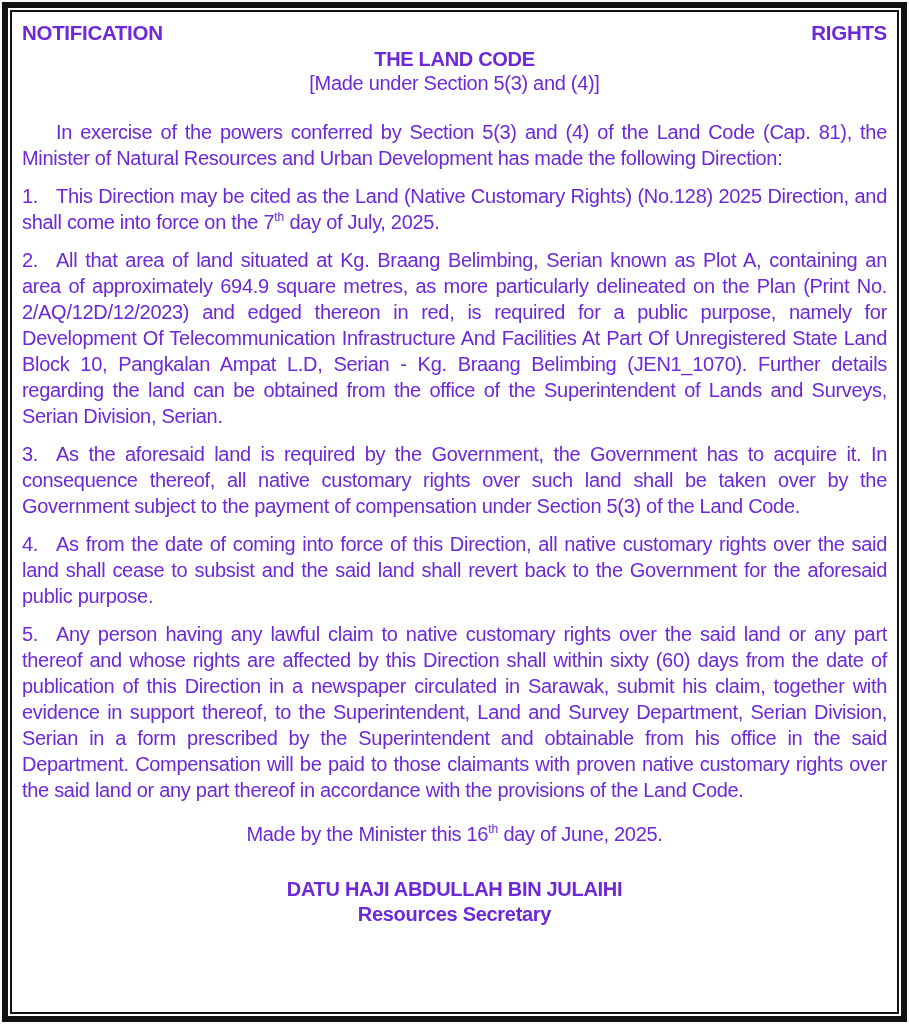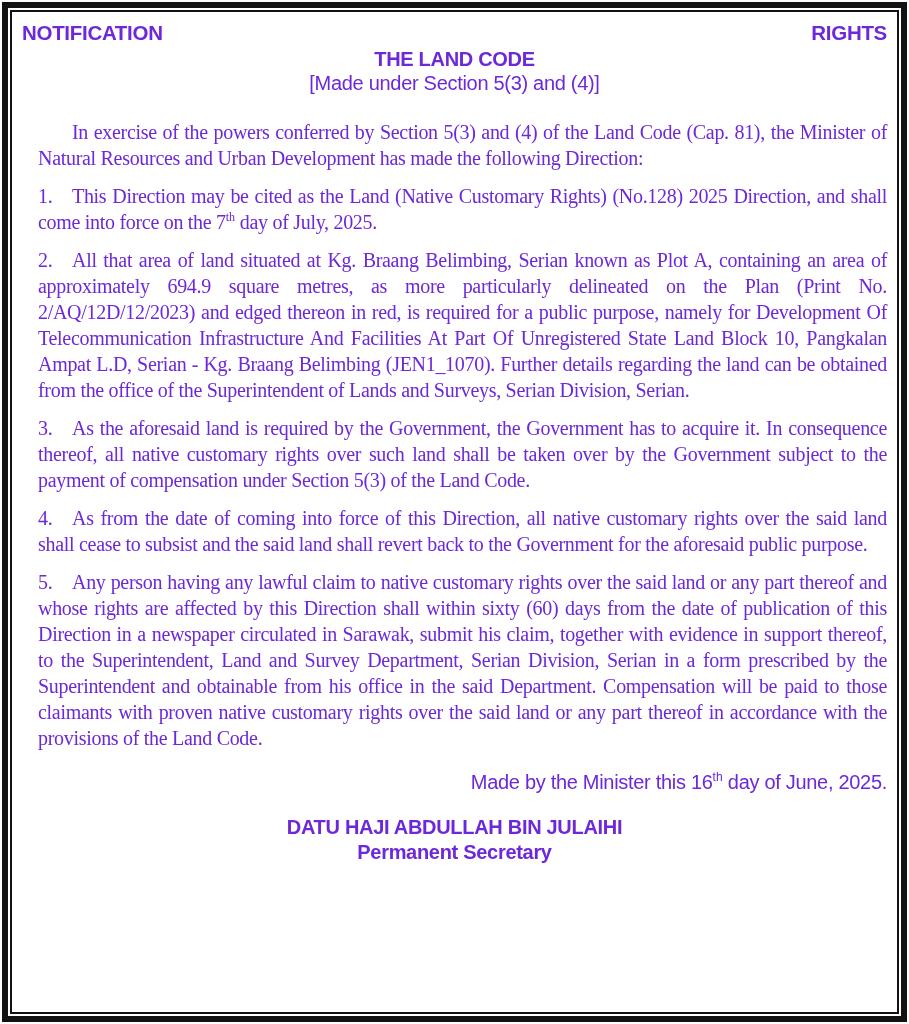--- a/index.html
+++ b/index.html
@@ -49,46 +49,45 @@
   }
   .title-line {
     font-weight: 700;
     line-height: 24px;
   }
   .title-made-under {
     font-weight: 400;
     line-height: 24px;
   }
   .para {
-    margin: 12px 0 0 16px;
+    margin: 12px 0 0 0;
     text-align: justify;
-    font-family: Liberation Serif, serif;
   }
   .preamble {
     margin-top: 24px;
     text-indent: 34px;
   }
   .clause-num {
     display: inline-block;
     width: 34px;
   }
   sup {
     font-size: 12px;
     line-height: 0;
     vertical-align: super;
     letter-spacing: 0;
   }
   .made-line {
-    text-align: right;
+    text-align: center;
     margin: 18px 0 0 0;
   }
   .signature {
     text-align: center;
     font-weight: 700;
-    margin-top: 20px;
+    margin-top: 30px;
     line-height: 25px;
   }
 </style>
 </head>
 <body>
 
 <div class="page">
   <div class="outer-border">
     <div class="inner-border doc">
 
@@ -112,19 +111,19 @@
 
       <p class="para"><span class="clause-num">4.</span><span>As from the date of coming into force of this Direction, all native customary rights over the said land shall cease to subsist and the said land shall revert back to the Government for the aforesaid public purpose.</span></p>
 
       <p class="para"><span class="clause-num">5.</span><span>Any person having any lawful claim to native customary rights over the said land or any part thereof and whose rights are affected by this Direction shall within sixty (60) days from the date of publication of this Direction in a newspaper circulated in Sarawak, submit his claim, together with evidence in support thereof, to the Superintendent, Land and Survey Department, Serian Division, Serian in a form prescribed  by  the Superintendent and obtainable from his office in the said Department. Compensation will be paid to those claimants with proven native customary rights over the said land or any part thereof in accordance with the provisions of the Land Code.</span></p>
 
 
       <p class="made-line"><span>Made by the Minister this 16</span><sup>th</sup><span> day of June, 2025.</span></p>
 
       <div class="signature">
         <div>DATU HAJI ABDULLAH BIN JULAIHI</div>
-        <div>Permanent Secretary</div>
+        <div>Resources Secretary</div>
 
       </div>
 
     </div>
   </div>
 </div>
 
 </body></html>

